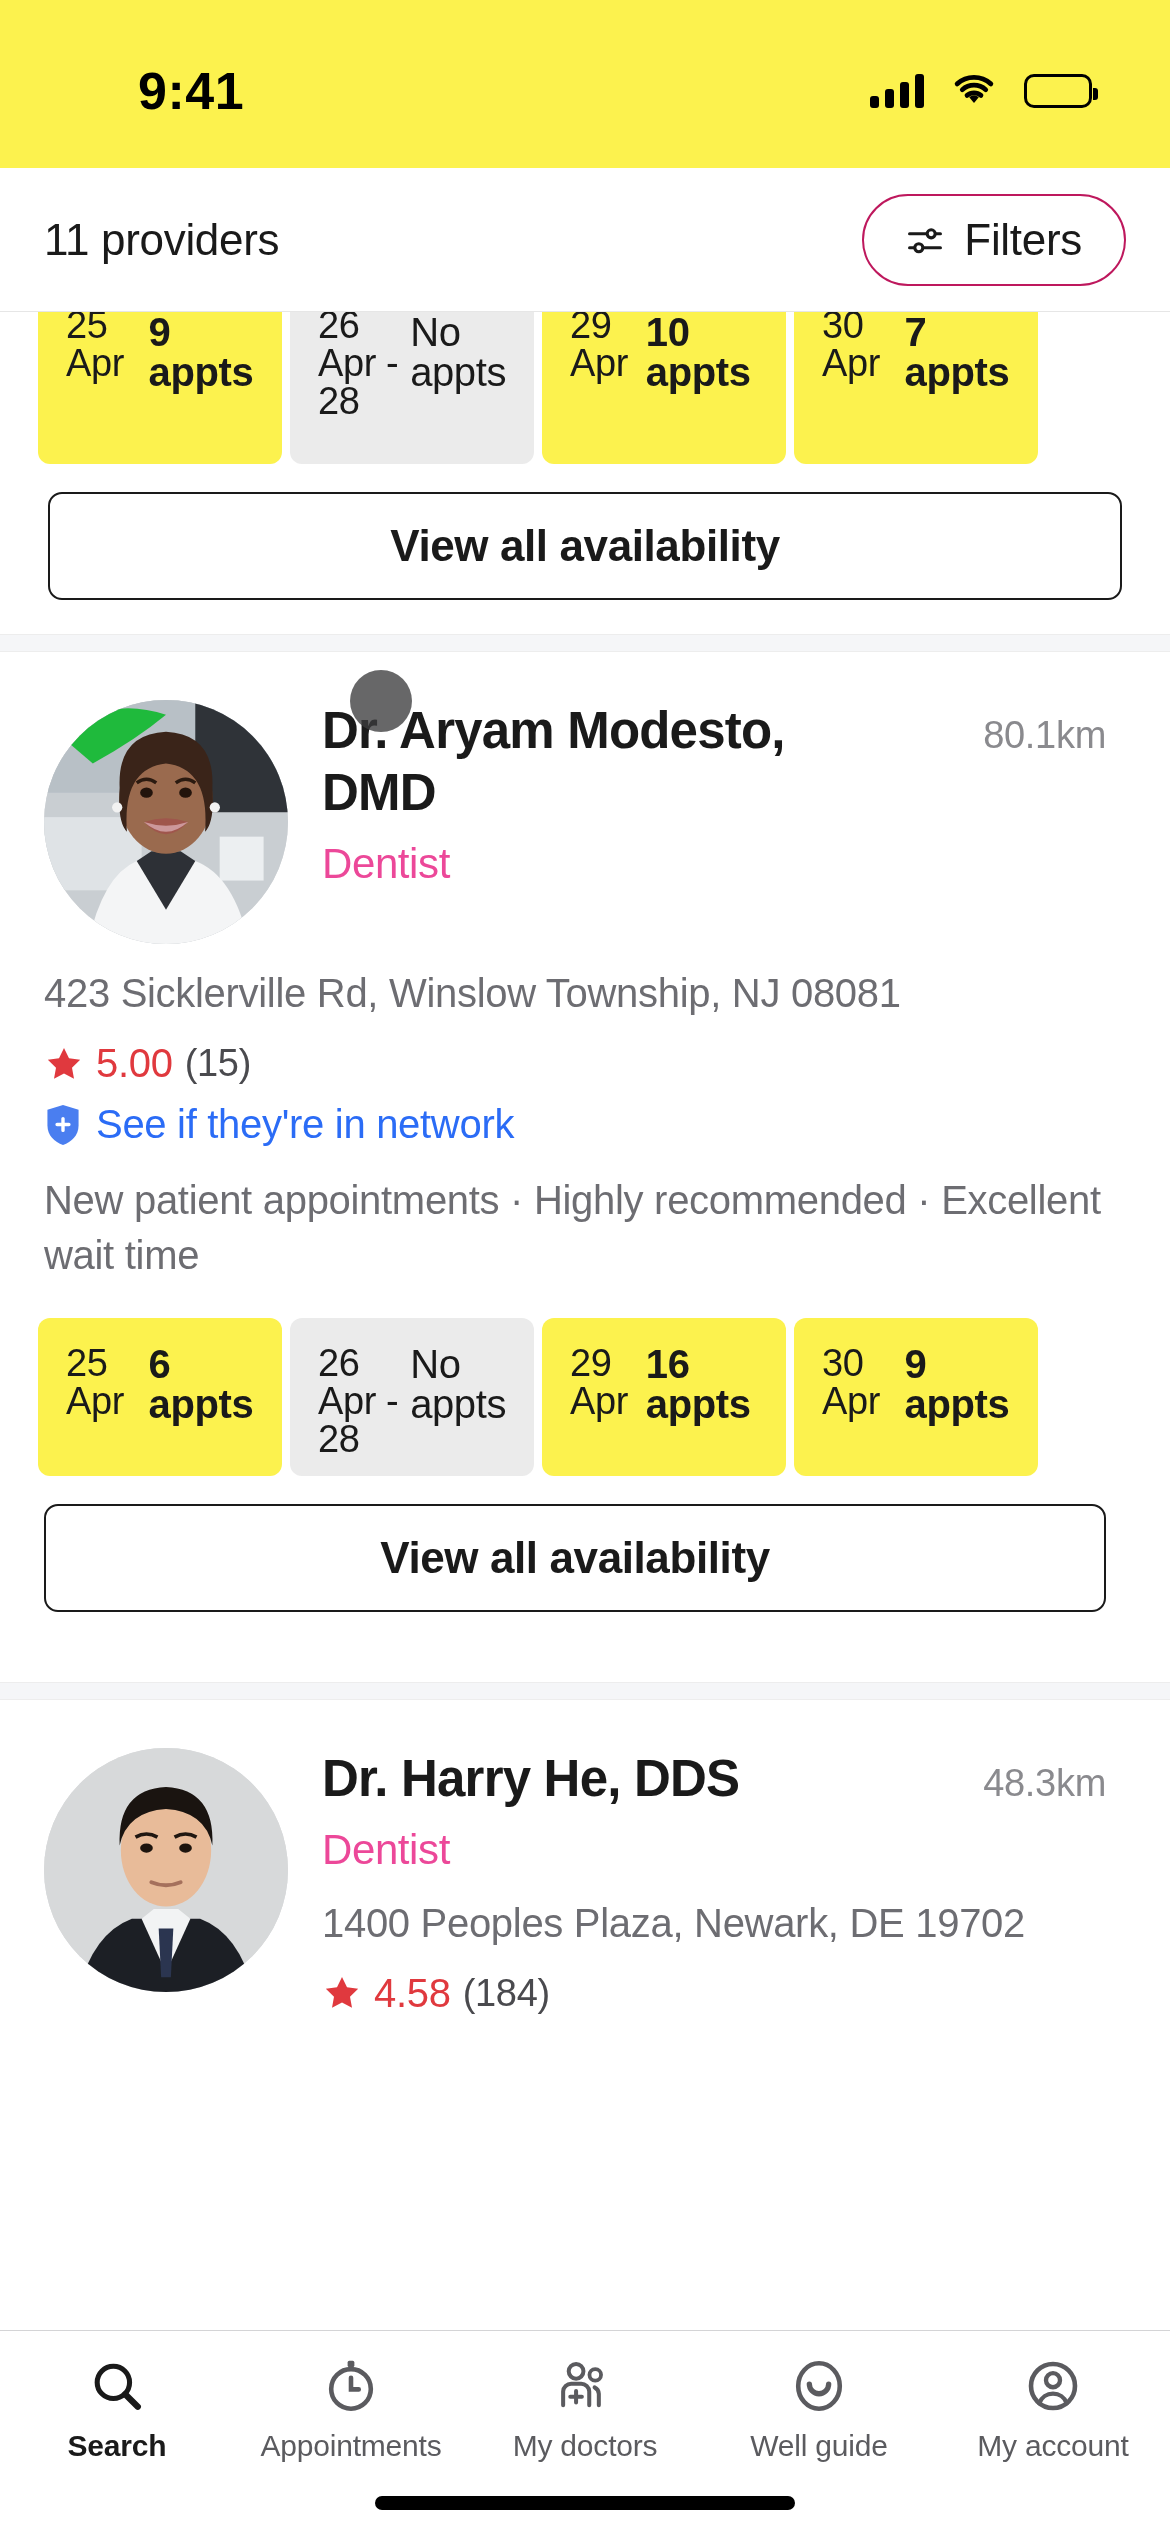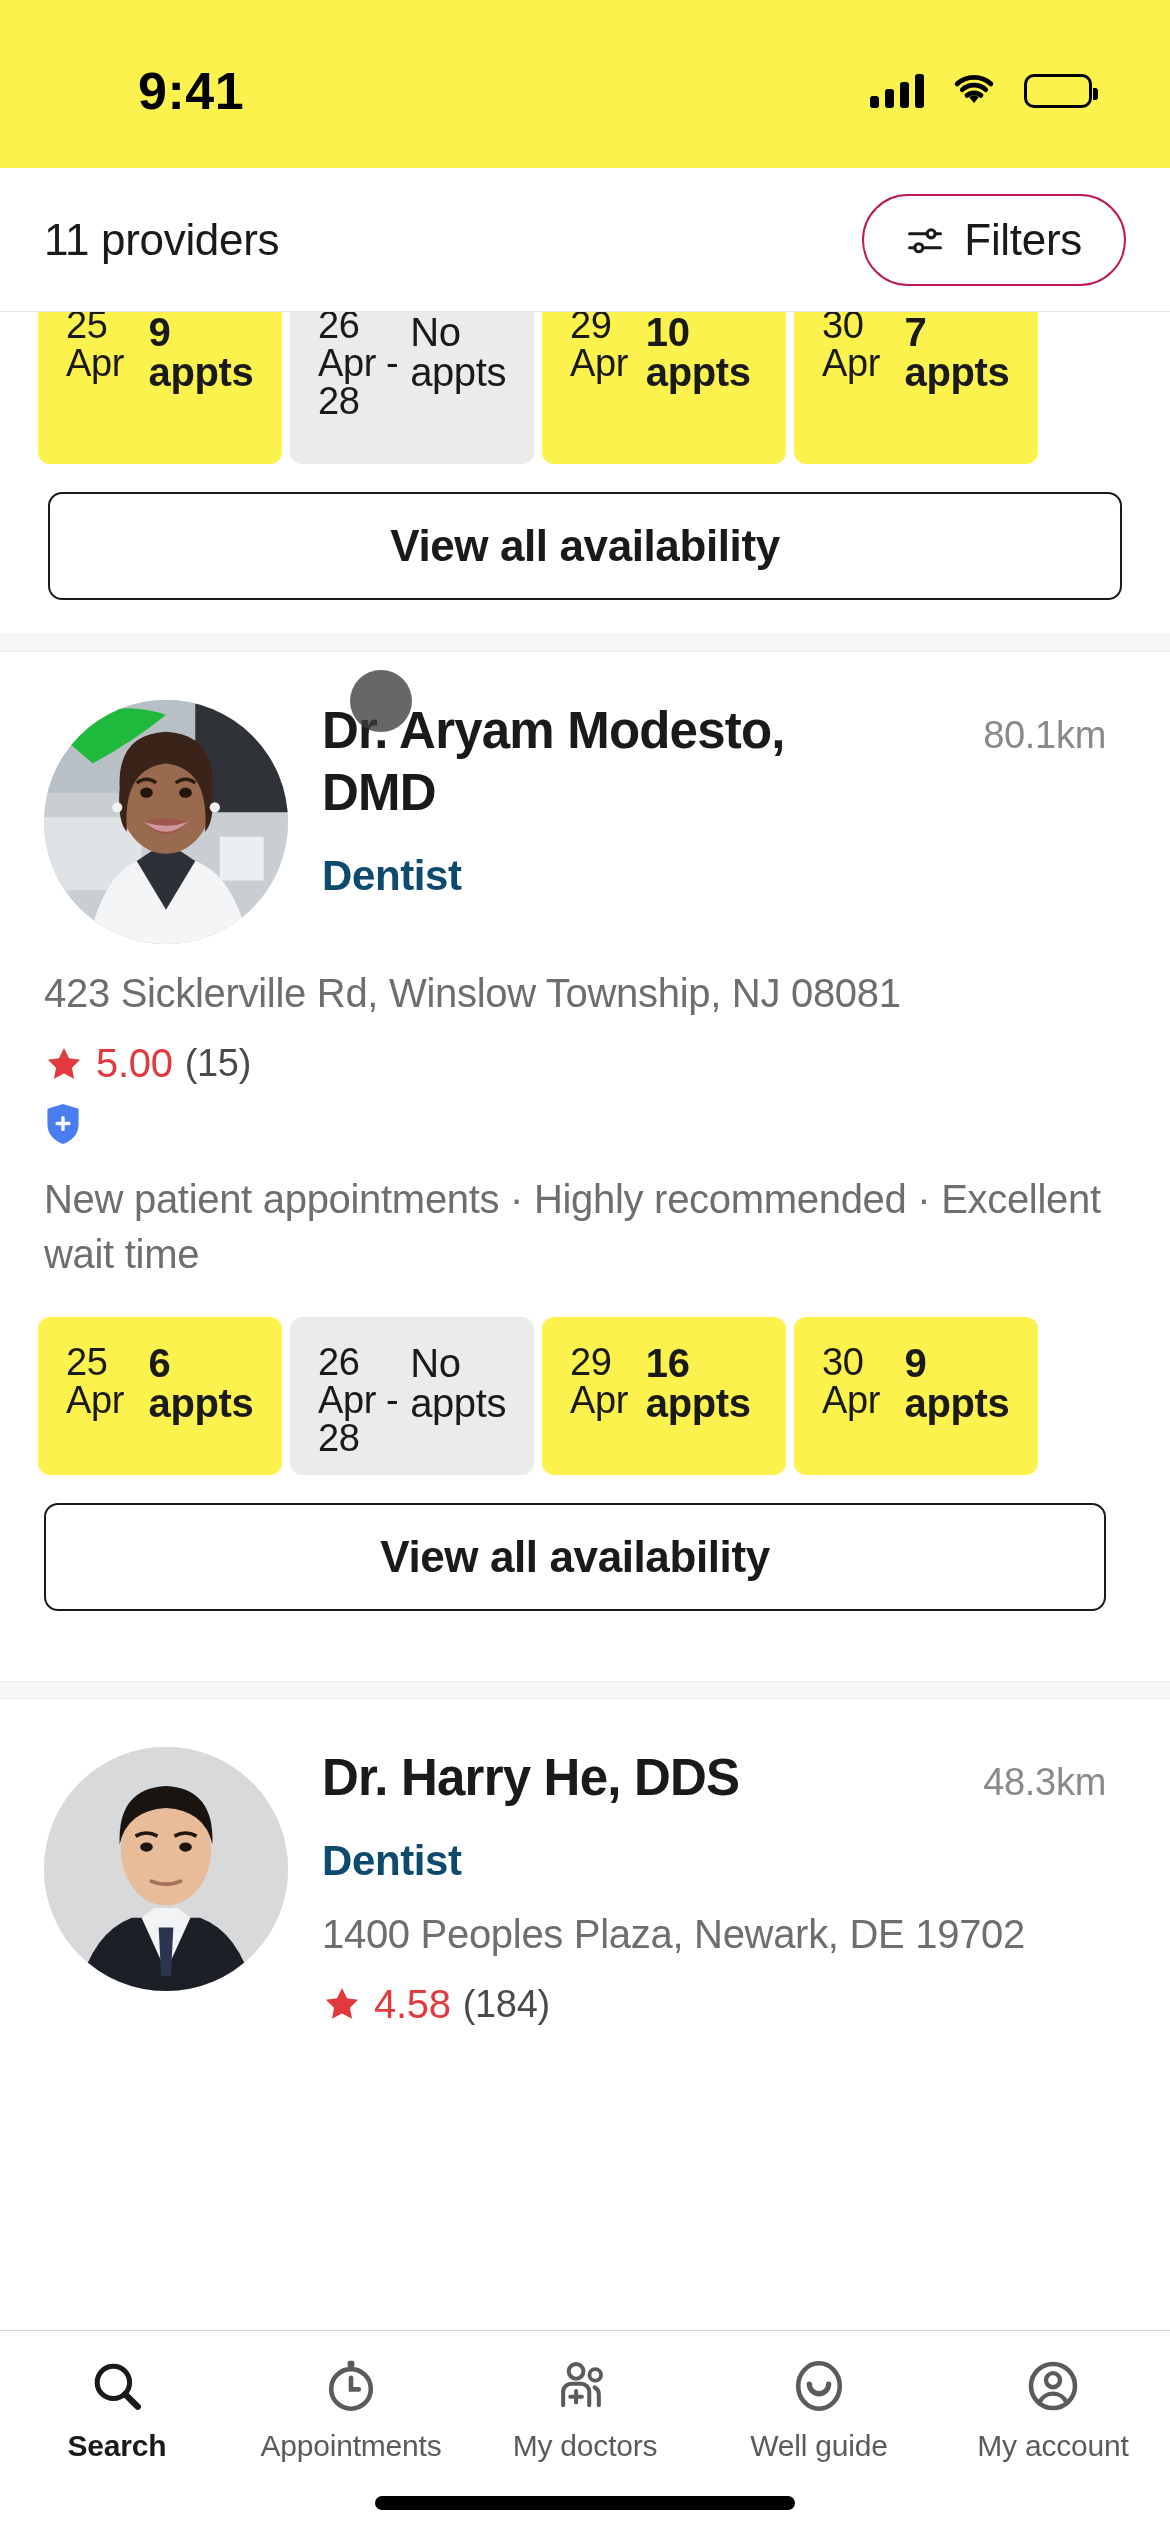--- a/index.html
+++ b/index.html
@@ -88,21 +88,21 @@
     overflow:hidden; position:relative; background:#d9dadc;
   }
   .avatar svg{ width:100%; height:100%; display:block; }
   .card-main{ flex:1 1 auto; min-width:0; }
   .name-row{ display:flex; align-items:flex-start; justify-content:space-between; gap:20px; }
   .provider-name{
     font-size:51px; font-weight:700; color:#1a1a1a; letter-spacing:-0.8px;
     line-height:1.22; max-width:540px;
   }
   .distance{ font-size:38px; color:#8a8a8e; letter-spacing:-0.3px; padding-top:14px; white-space:nowrap; }
-  .specialty{ font-size:42px; font-weight:700; color:#0c4a6e; letter-spacing:-0.4px; margin-top:28px; }
+  .specialty{ font-size:42px; font-weight:400; color:#ec4899; letter-spacing:-0.4px; margin-top:16px; }
 
   .card-body{ padding-left:0; margin-top:22px; }
   .address{ font-size:40px; color:#6d6d72; letter-spacing:-0.3px; line-height:1.38; }
   .rating{ display:flex; align-items:center; gap:12px; margin-top:20px; }
   .star{ width:40px; height:40px; display:block; }
   .rating .score{ font-size:40px; color:#e0393e; letter-spacing:-0.3px; }
   .rating .count{ font-size:38px; color:#4a4a4e; letter-spacing:-0.3px; }
   .network{ display:flex; align-items:center; gap:14px; margin-top:16px; }
   .shield{ width:38px; height:44px; display:block; }
   .network .link{ font-size:40px; color:#2b6cf6; letter-spacing:-0.3px; }
@@ -244,20 +244,21 @@
         <span class="score">5.00</span>
         <span class="count">(15)</span>
       </div>
       <div class="network">
         <span>
           <svg class="shield" viewBox="0 0 22 26">
             <path d="M11 1.2L20.2 4v9.2c0 6-4.1 9.9-9.2 11.6C5.9 23.1 1.8 19.2 1.8 13.2V4z" fill="#4a7ef0"></path>
             <path d="M11 9.2v7M7.5 12.7h7" stroke="#fff" stroke-width="2" stroke-linecap="round"></path>
           </svg>
         </span>
+        <span class="link">See if they're in network</span>
       </div>
       <div class="attributes">New patient appointments · Highly recommended · Excellent wait time</div>
     </div>
 
     <div class="chip-row">
       <div class="chip">
         <div class="date">25 Apr</div>
         <div class="appts">6 appts</div>
       </div>
       <div class="chip none">

